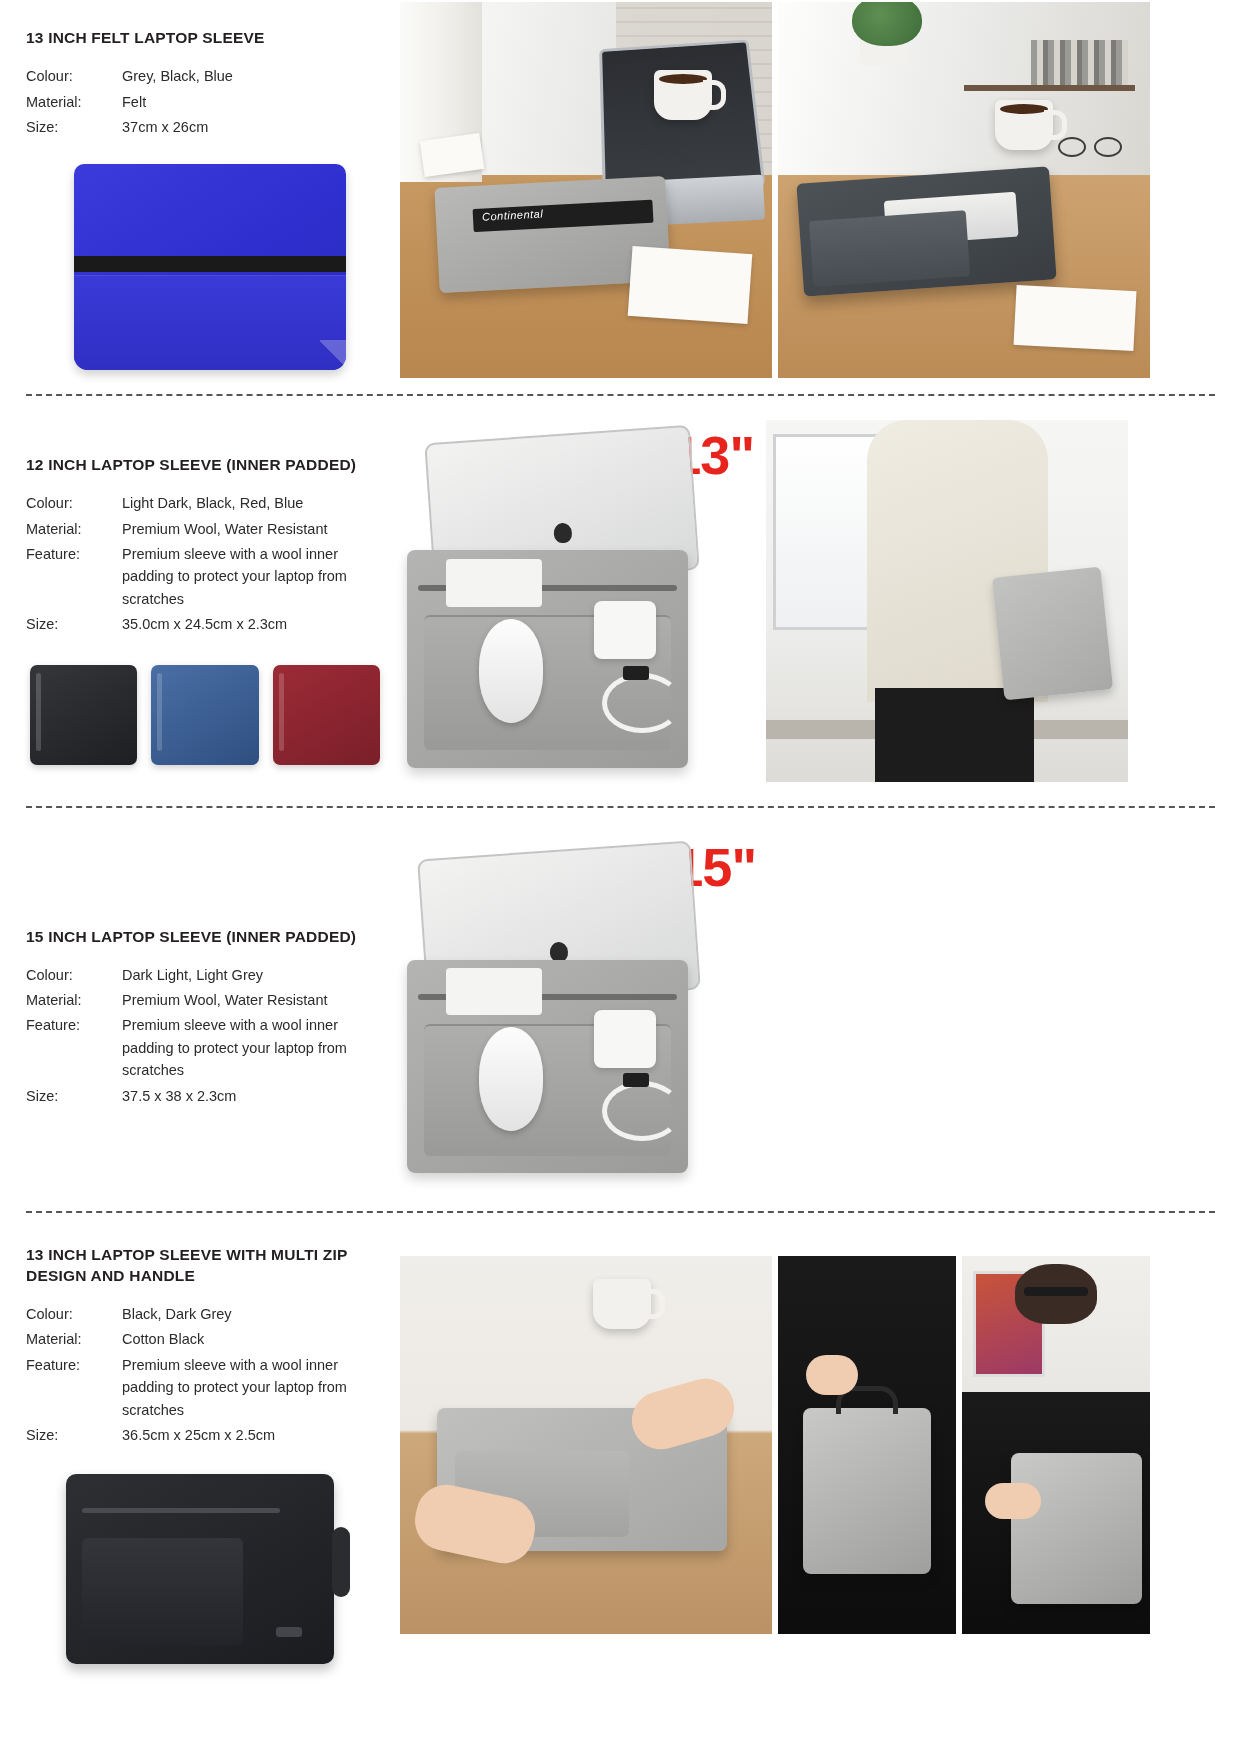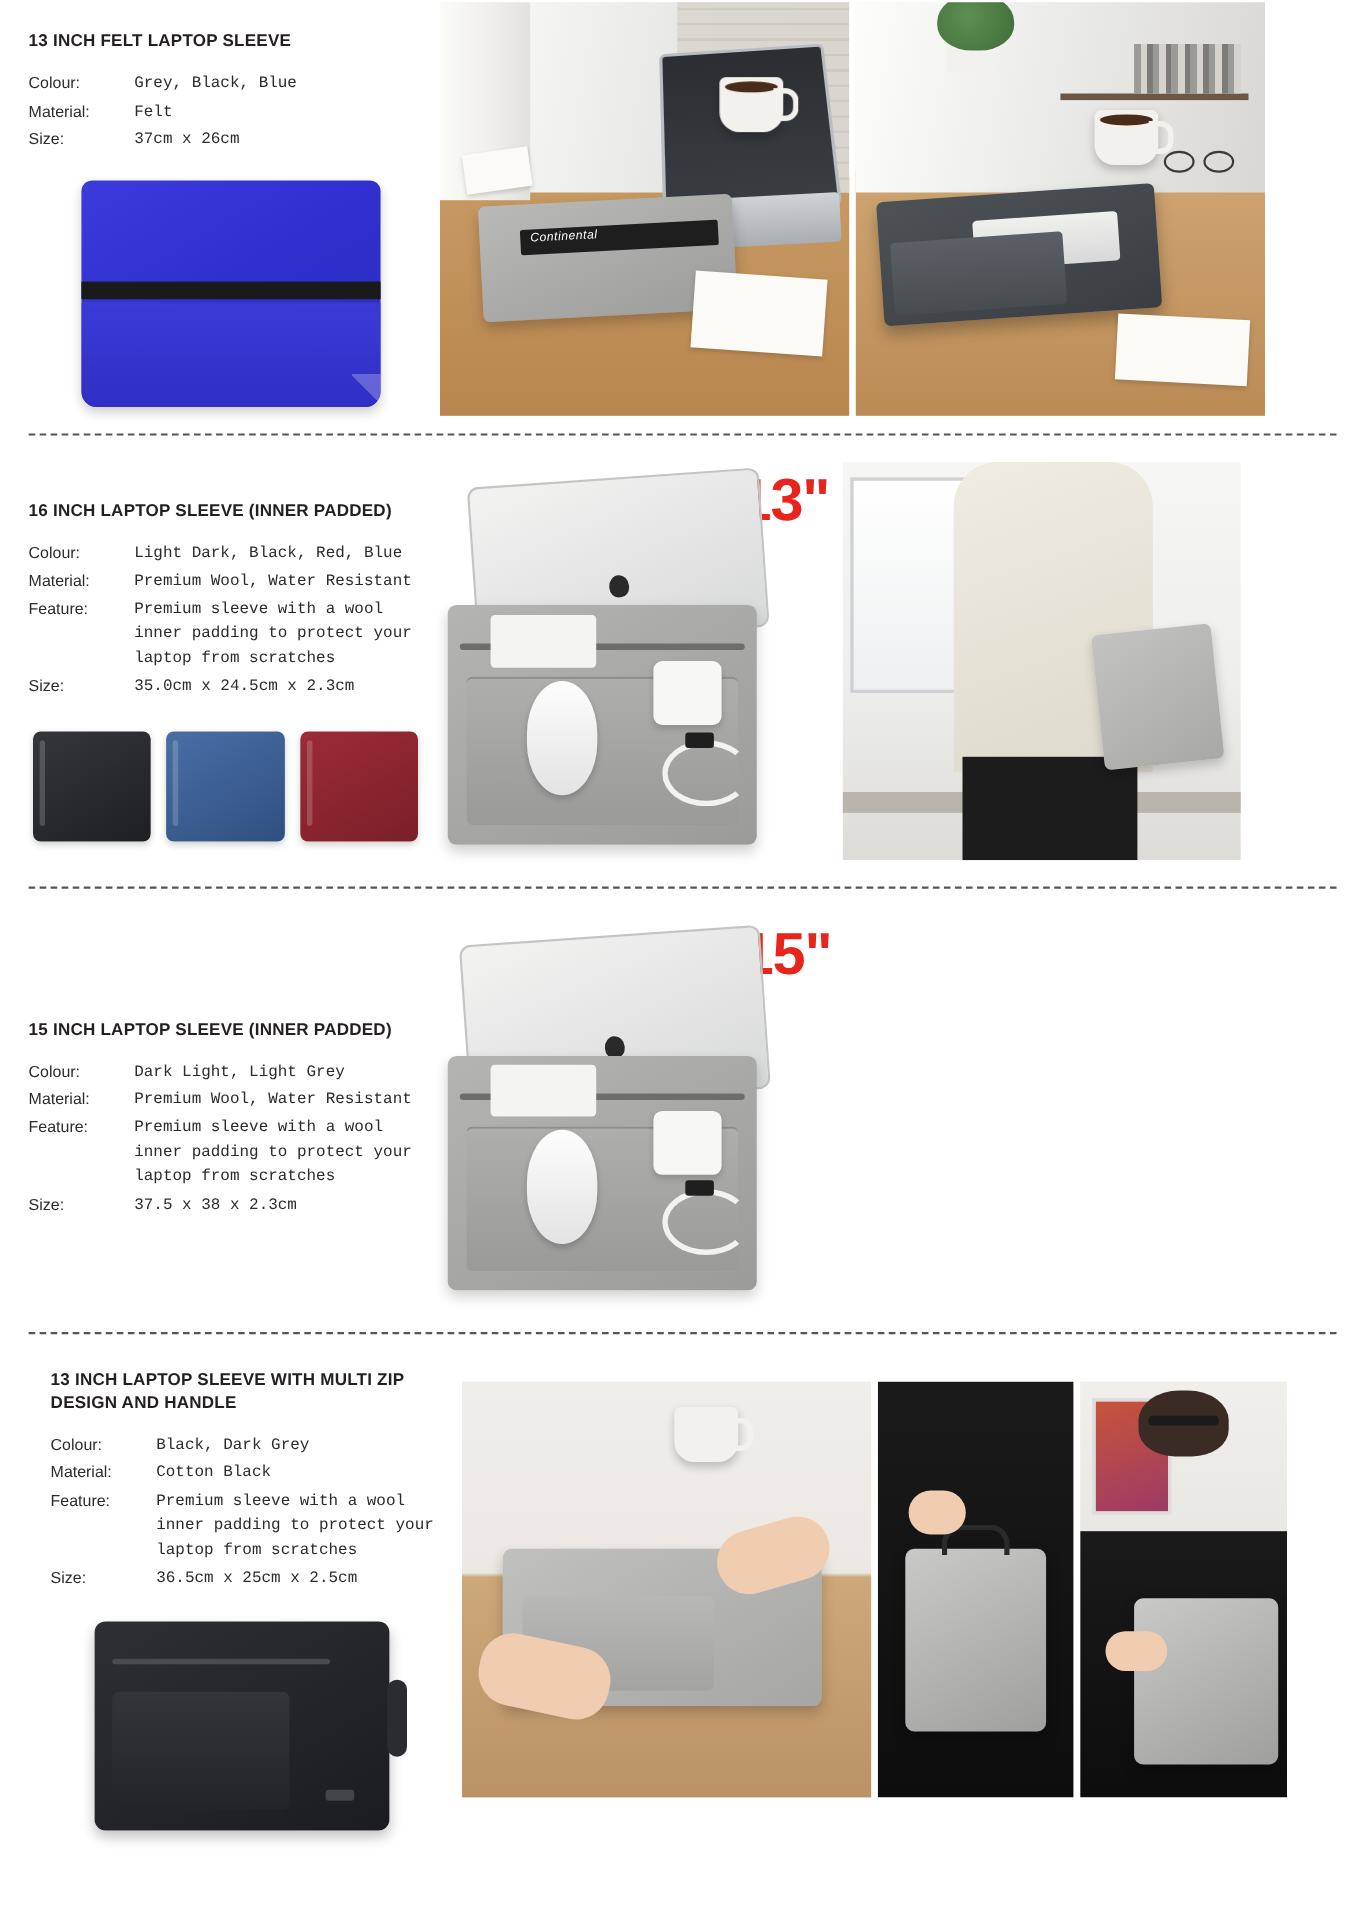--- a/index.html
+++ b/index.html
@@ -55,21 +55,21 @@
   .spec-table td {
     vertical-align: top;
     padding: 0 0 3px 0;
     margin-top: 40px;
   }
   .spec-label {
     width: 96px;
     white-space: nowrap;
     color: #2b2b2b;
   }
-  .spec-value { color: #2b2b2b; font-family: Liberation Mono, monospace; }
+  .spec-value { color: #2b2b2b; }
 
   .divider {
     width: 100%;
     border-top: 2px dashed #555;
     margin: 0;
     height: 0;
   }
   .divider-wrap { padding: 14px 26px 14px 26px; }
 
   
@@ -362,21 +362,21 @@
     position: absolute; right: 6px; top: 8px; bottom: 8px; width: 5px;
     background: rgba(255,255,255,.35); border-radius: 3px;
   }
   .cb-light { background: linear-gradient(150deg,#c6c6c4,#b0b0ae); }
   .cb-light .cb-pocket { background: linear-gradient(#c0c0be,#adadab); }
   .cb-dark  { background: linear-gradient(150deg,#8d8d8c,#757575); }
   .cb-dark .cb-pocket { background: linear-gradient(#888887,#747473); }
   .colour-caption { font-size: 11.5px; color: #333; margin-top: 5px; }
 
   
-  .s4 { min-height: 380px; padding-left: 20px; }
+  .s4 { min-height: 380px; }
   .s4 .media-col { height: 378px; }
   .photo-desk4 { width: 372px; height: 378px; position: relative; overflow: hidden;
     background: linear-gradient(#f0eeea 0%, #ece9e4 46%, #cda87a 47%, #bb9265 100%); }
   .photo-lady1 { width: 178px; height: 378px; position: relative; overflow: hidden;
     background: linear-gradient(#efeeec,#dedcd8); }
   .photo-lady2 { width: 188px; height: 378px; position: relative; overflow: hidden;
     background: linear-gradient(#f0efec,#dcdad6); }
 
   .hand {
     position: absolute; background: #f0cdb0; border-radius: 30px;
@@ -516,21 +516,21 @@
       </div>
     </div>
   </div>
 
   <div class="divider-wrap">
     <div class="divider"></div>
   </div>
 
   <div class="section s2">
     <div class="info-col">
-      <div class="prod-title">16 INCH LAPTOP SLEEVE (INNER PADDED)</div>
+      <div class="prod-title">12 INCH LAPTOP SLEEVE (INNER PADDED)</div>
       <table class="spec-table">
         <tbody>
             <tr>
           <td class="spec-label">Colour:</td>
           <td class="spec-value">Light Dark, Black, Red, Blue</td>
         </tr>
         <tr>
           <td class="spec-label">Material:</td>
           <td class="spec-value">Premium Wool, Water Resistant</td>
         </tr>

